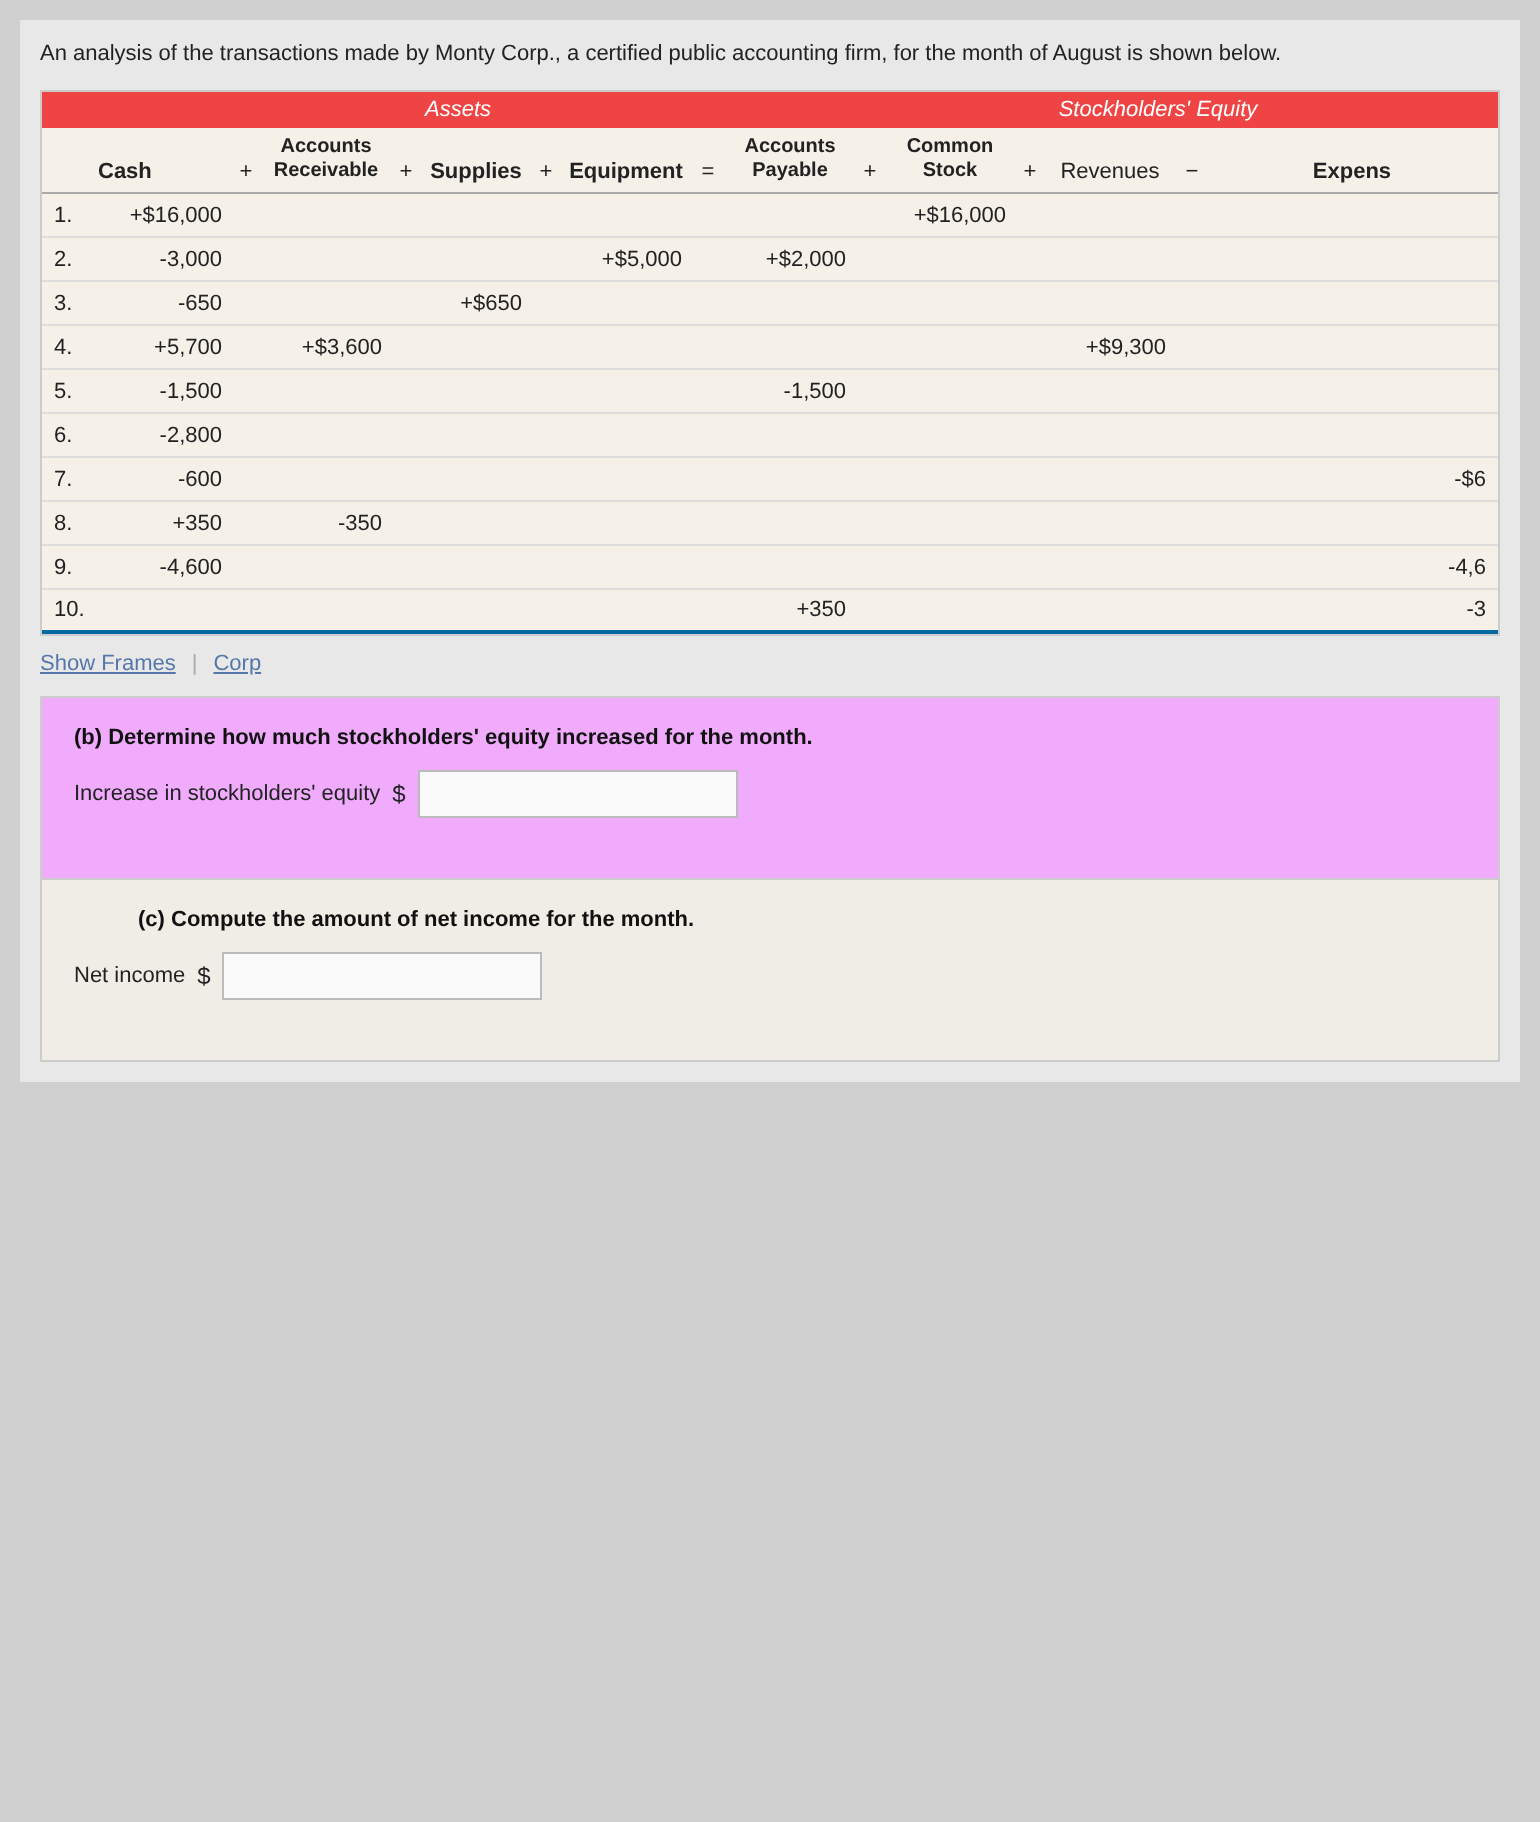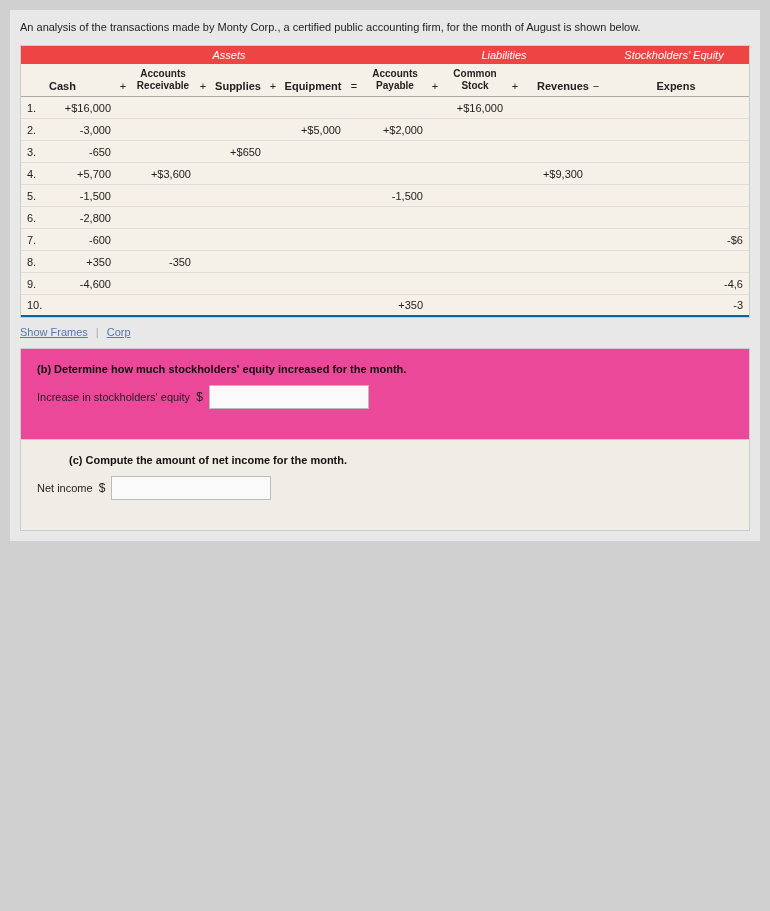--- a/index.html
+++ b/index.html
@@ -106,23 +106,23 @@
     .col-plus4 { flex: 0 0 12px; text-align: center; font-size: 10px; }
     .col-cs {
       flex: 0 0 68px;
       text-align: center;
       font-size: 10px;
       font-weight: bold;
     }
     .col-plus5 { flex: 0 0 12px; text-align: center; font-size: 10px; }
     .col-rev {
       flex: 0 0 68px;
-      text-align: right;
-      font-size: 10px;
-      font-weight: bold;
+      text-align: center;
+      font-size: 10px;
+      font-weight: normal;
     }
     .col-dash { flex: 0 0 14px; text-align: center; font-size: 10px; }
     .col-exp {
       flex: 1;
       text-align: center;
       font-size: 10px;
       font-weight: bold;
     }
     .data-row {
       display: flex;
@@ -164,21 +164,21 @@
       font-size: 11px;
       color: #444;
     }
     .show-how-link {
       color: #5577aa;
       text-decoration: underline;
       cursor: pointer;
       font-size: 11px;
     }
     .section-b {
-      background: #ec4899;
+      background: #f0abfc;
       border: 1px solid #ccc;
       padding: 14px 16px 14px 16px;
       margin-bottom: 0;
     }
     .section-b-title {
       font-size: 11px;
       font-weight: bold;
       margin-bottom: 10px;
       color: #111;
     }
@@ -235,21 +235,20 @@
 
 <div class="page-container">
 
   <div class="intro-text">An analysis of the transactions made by Monty Corp., a certified public accounting firm, for the month of August is shown below.</div>
 
   <div class="table-section">
 
     <div class="section-headers">
       <div style="flex: 0 0 28px;"></div>
       <div class="section-header-assets">Assets</div>
-      <div class="section-header-liabilities">Liabilities</div>
       <div class="section-header-stockholders">Stockholders' Equity</div>
     </div>
 
     <div class="col-headers">
       <div class="col-num cell"></div>
       <div class="col-cash cell">Cash</div>
       <div class="col-plus1 cell">+</div>
       <div class="col-ar cell">
         <div class="ar-header-text">Accounts<br>Receivable</div>
       </div>

